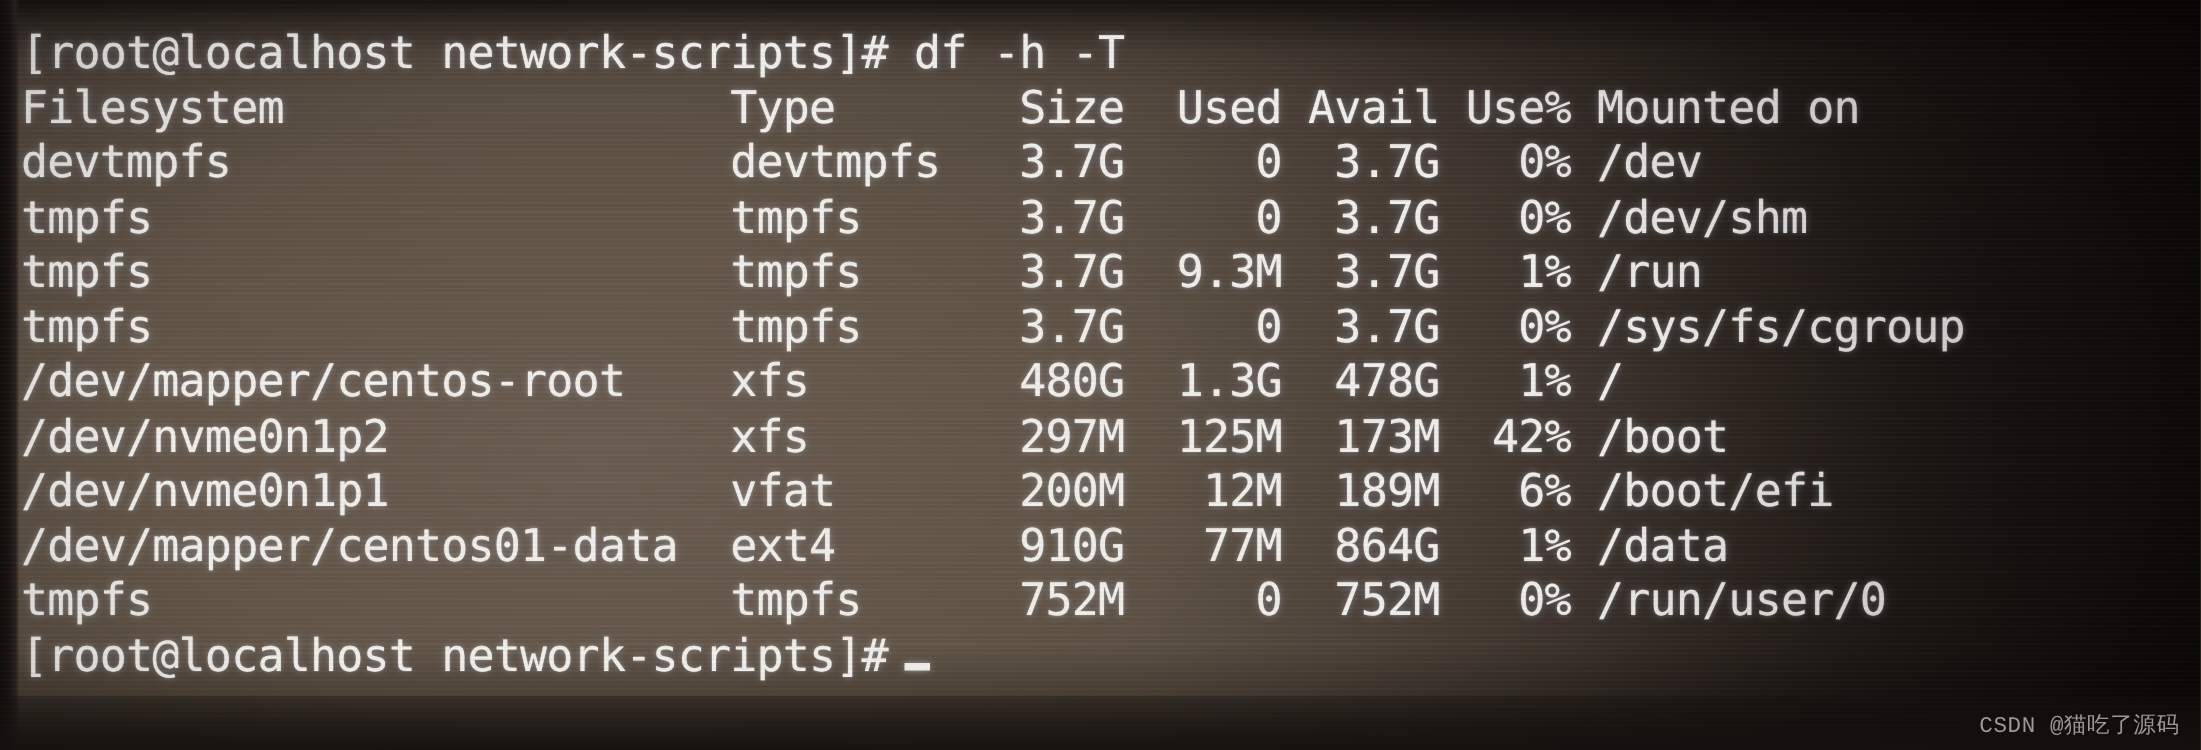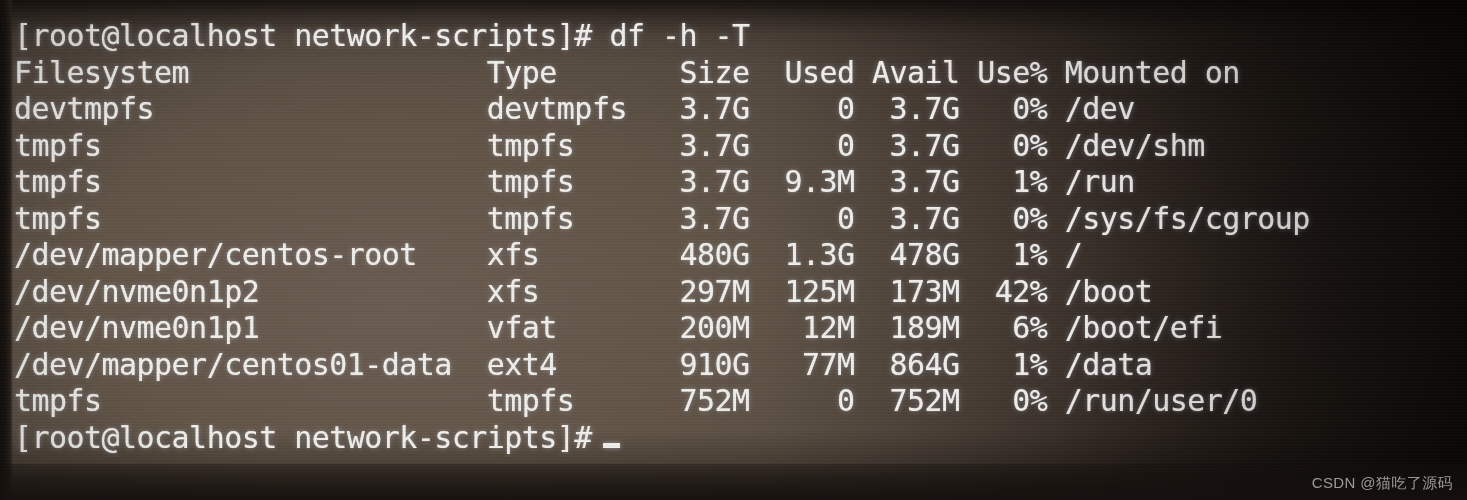--- a/index.html
+++ b/index.html
@@ -93,21 +93,21 @@
     left: 0;
     bottom: 0;
     width: 100%;
     height: 36px;
     background: linear-gradient(to bottom, rgba(20,15,12,0.35), rgba(22,17,14,0.88));
   }
   #watermark {
     position: absolute;
     right: 14px;
     bottom: 7px;
-    font-family: Liberation Sans, sans-serif;
+    font-family: Liberation Mono, monospace;
     font-size: 15px;
     color: #9a9a9a;
     letter-spacing: 0.4px;
     white-space: pre;
   }
   
   #vignette {
     position: absolute;
     inset: 0;
     pointer-events: none;

